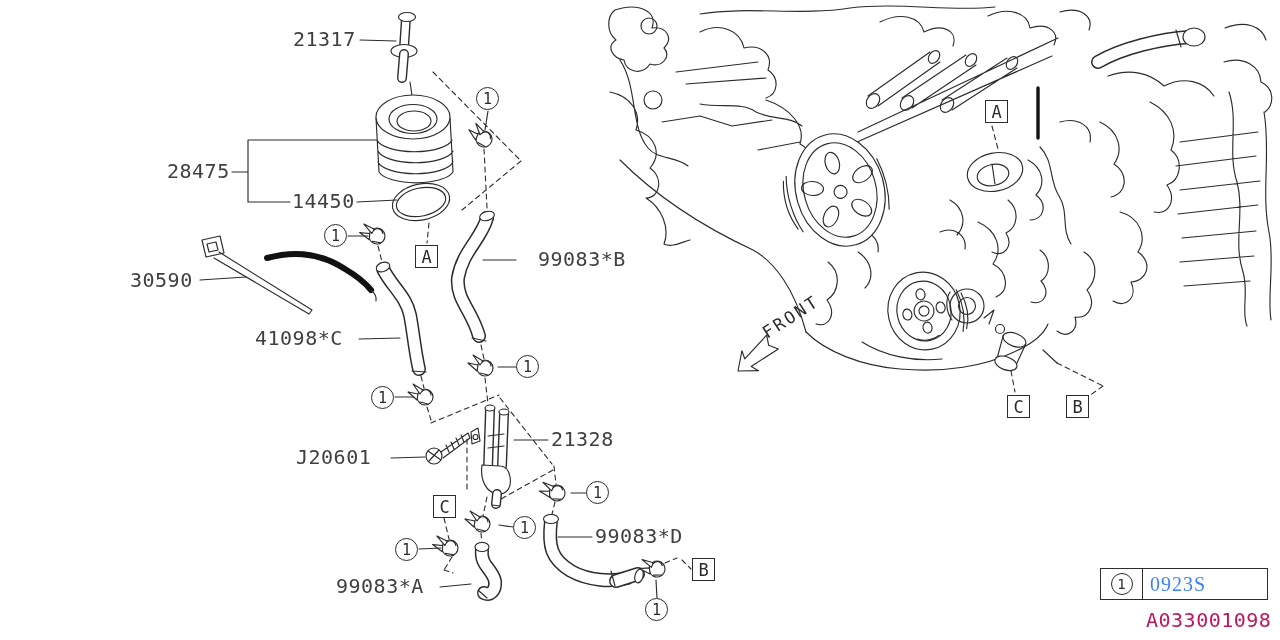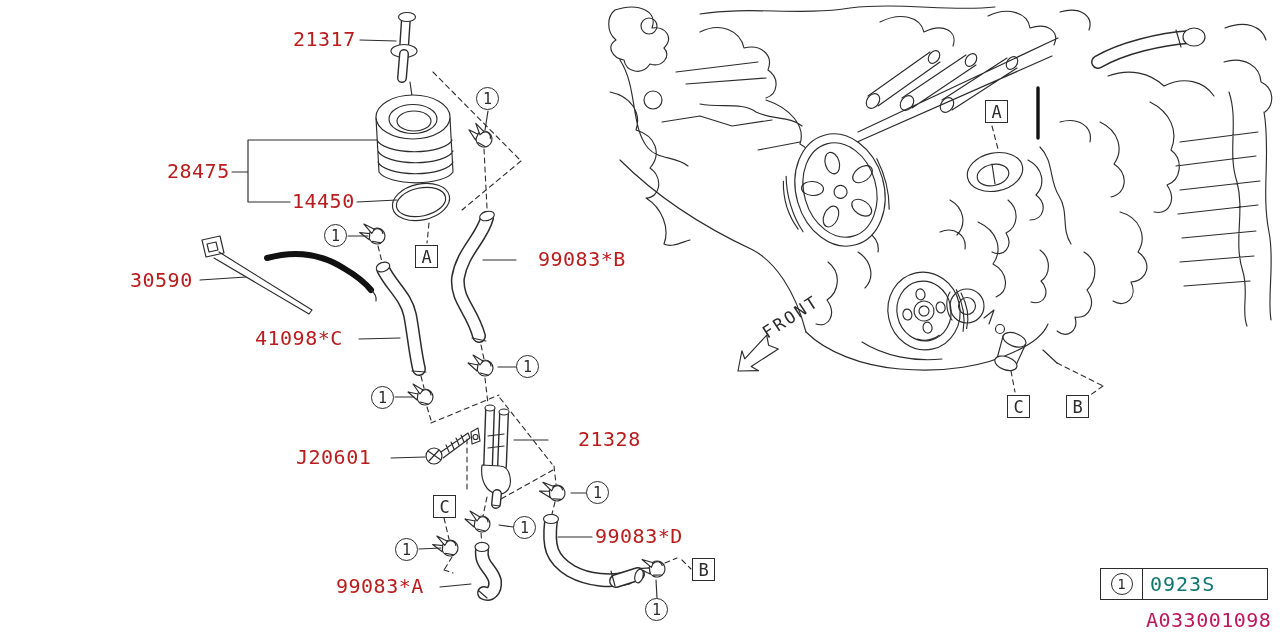--- a/index.html
+++ b/index.html
@@ -1,37 +1,37 @@
 <!DOCTYPE html>
 <html><head>
 <meta charset="utf-8">
 <style>
   html,body{margin:0;padding:0;background:#ffffff;}
   #stage{position:relative;width:1280px;height:640px;background:#fff;overflow:hidden;
          font-family:"DejaVu Sans Mono",monospace;}
   #lineart{position:absolute;left:0;top:0;}
-  .plabel{position:absolute;font-size:20px;line-height:19px;color:#b91c1c;
+  .plabel{position:absolute;font-size:20px;line-height:19px;color:#404040;
           letter-spacing:0.5px;white-space:nowrap;}
   .callout{position:absolute;width:23px;height:23px;border:1.4px solid #2c2c2c;
            border-radius:50%;background:#fff;display:flex;align-items:center;
            justify-content:center;font-size:15px;color:#2c2c2c;box-sizing:border-box;}
   .refbox{position:absolute;width:23px;height:23px;border:1.5px solid #2c2c2c;
           background:#fff;display:flex;align-items:center;justify-content:center;
           font-size:17px;color:#2c2c2c;box-sizing:border-box;}
   .front{position:absolute;left:764px;top:324px;font-size:17px;letter-spacing:2.5px;
          color:#2c2c2c;transform:rotate(-33deg);transform-origin:0 50%;}
   .legend{position:absolute;left:1100px;top:568px;width:168px;height:32px;
           border:1.5px solid #2c2c2c;display:flex;box-sizing:border-box;background:#fff;}
   .legend .cell-num{width:42px;border-right:1.5px solid #2c2c2c;display:flex;
           align-items:center;justify-content:center;box-sizing:border-box;}
   .legend .cell-num .circ{width:22px;height:22px;border:1.3px solid #2c2c2c;border-radius:50%;
           display:flex;align-items:center;justify-content:center;font-size:14px;color:#2c2c2c;
           box-sizing:border-box;}
   .legend .cell-code{flex:1;display:flex;align-items:center;padding-left:7px;
-          font-size:20px;color:#0f766e;letter-spacing:1px;}
+          font-size:20px;color:#3b82f6;letter-spacing:1px;font-family:Liberation Serif, serif;}
   .drawno{position:absolute;left:1146px;top:608px;font-size:20px;color:#be185d;
           letter-spacing:0.5px;}
   
   .s  {stroke:#2c2c2c;stroke-width:1.15;fill:none;stroke-linecap:round;stroke-linejoin:round;}
   .sf {stroke:#2c2c2c;stroke-width:1.15;fill:#ffffff;stroke-linejoin:round;}
   .wf {fill:#ffffff;stroke:none;}
   .dash{stroke:#2c2c2c;stroke-width:1.1;fill:none;stroke-dasharray:5 4;stroke-linecap:round;}
   .to {stroke:#2c2c2c;stroke-width:14;fill:none;stroke-linecap:round;}
   .ti {stroke:#ffffff;stroke-width:11;fill:none;stroke-linecap:round;}
   .to2{stroke:#2c2c2c;stroke-width:10;fill:none;stroke-linecap:round;}
@@ -301,21 +301,21 @@
   </g>
 </svg>
 
   <div class="plabel" style="left:293px;top:30px">21317</div>
   <div class="plabel" style="left:167px;top:162px">28475</div>
   <div class="plabel" style="left:292px;top:192px">14450</div>
   <div class="plabel" style="left:130px;top:271px">30590</div>
   <div class="plabel" style="left:255px;top:329px">41098*C</div>
   <div class="plabel" style="left:538px;top:250px">99083*B</div>
   <div class="plabel" style="left:296px;top:448px">J20601</div>
-  <div class="plabel" style="left:578px;top:430px">21328</div>
+  <div class="plabel" style="left:551px;top:430px">21328</div>
   <div class="plabel" style="left:336px;top:577px">99083*A</div>
   <div class="plabel" style="left:595px;top:527px">99083*D</div>
 
   <div class="callout" style="left:476px;top:87px">1</div>
   <div class="callout" style="left:324px;top:224px">1</div>
   <div class="callout" style="left:516px;top:355px">1</div>
   <div class="callout" style="left:371px;top:386px">1</div>
   <div class="callout" style="left:586px;top:481px">1</div>
   <div class="callout" style="left:513px;top:516px">1</div>
   <div class="callout" style="left:395px;top:538px">1</div>

